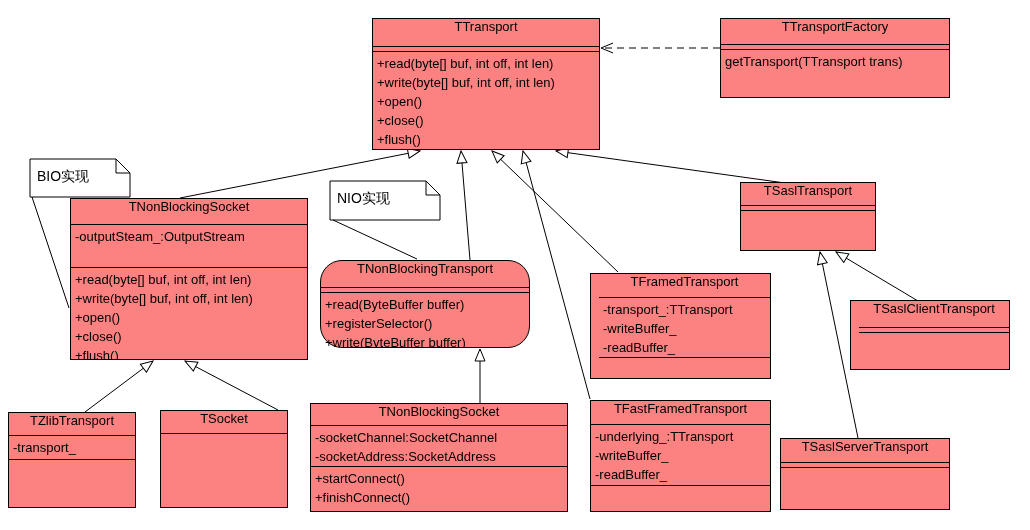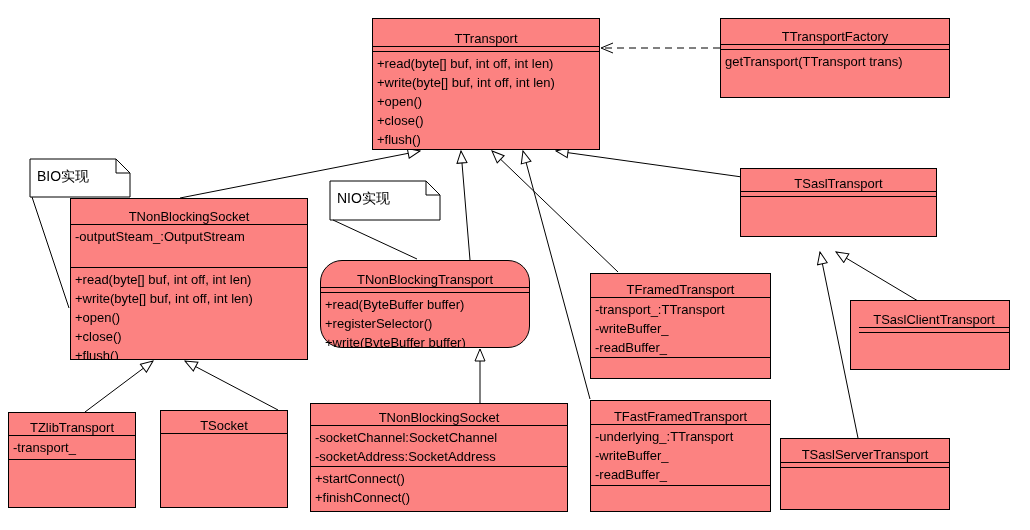--- a/index.html
+++ b/index.html
@@ -2,21 +2,21 @@
 <html style="--class-fill: #fc8281; --stroke: #000000; --background: #ffffff; --note-fill: #ffffff;"><head>
 <meta charset="utf-8">
 <style>
   html,body{margin:0;padding:0;background:#fff;}
   .stage{position:relative;width:1030px;height:530px;background:var(--background,#ffffff);
          font-family:"Liberation Sans","DejaVu Sans",sans-serif;color:#000;overflow:hidden;}
   .connectors{position:absolute;left:0;top:0;}
   .uml-class{position:absolute;display:flex;flex-direction:column;box-sizing:border-box;
              background:var(--class-fill,#fc8281);border:1px solid var(--stroke,#000);
              font-size:13px;}
-  .cls-title{display:flex;align-items:flex-end;justify-content:center;flex:0 0 auto;white-space:nowrap;}
+  .cls-title{display:flex;align-items:flex-start;justify-content:center;flex:0 0 auto;white-space:nowrap;}
   .cls-attrs,.cls-methods{border-top:1px solid var(--stroke,#000);overflow:hidden;flex:0 0 auto;box-sizing:border-box;}
   .cls-methods{flex:1 1 auto;}
   .line{line-height:19px;padding:0 4px;white-space:nowrap;}
   .cls-attrs .line:first-child,.cls-methods .line:first-child{padding-top:2px;}
   .note-label{position:absolute;font-size:14px;white-space:nowrap;}
 </style>
 </head>
 <body>
 
 <div class="stage">
@@ -101,33 +101,33 @@
         <span>TNonBlockingTransport</span>
       </div>
     <div class="cls-attrs" style="height:5px;"></div>
     <div class="cls-methods">
       <div class="line">+read(ByteBuffer buffer)</div>
       <div class="line">+registerSelector()</div>
       <div class="line">+write(ByteBuffer buffer)</div>
     </div>
   </div>
 
-  <div class="uml-class" style="left:590px;top:273px;width:181px;height:106px;">
+  <div class="uml-class" style="left:590px;top:273px;width:181px;height:106px;padding-left:8px;">
     <div class="cls-title" style="height:23px;">
         <span>TFramedTransport</span>
       </div>
     <div class="cls-attrs" style="height:60px;">
       <div class="line">-transport_:TTransport</div>
       <div class="line">-writeBuffer_</div>
       <div class="line">-readBuffer_</div>
     </div>
     <div class="cls-methods"></div>
   </div>
 
-  <div class="uml-class" style="left:740px;top:168px;width:197px;height:69px;">
+  <div class="uml-class" style="left:740px;top:182px;width:136px;height:69px;">
     <div class="cls-title" style="height:22px;">
         <span>TSaslTransport</span>
       </div>
     <div class="cls-attrs" style="height:5px;"></div>
     <div class="cls-methods"></div>
   </div>
 
   <div class="uml-class" style="left:850px;top:300px;width:160px;height:70px;padding-left:8px;">
     <div class="cls-title" style="height:26px;">
         <span>TSaslClientTransport</span>

